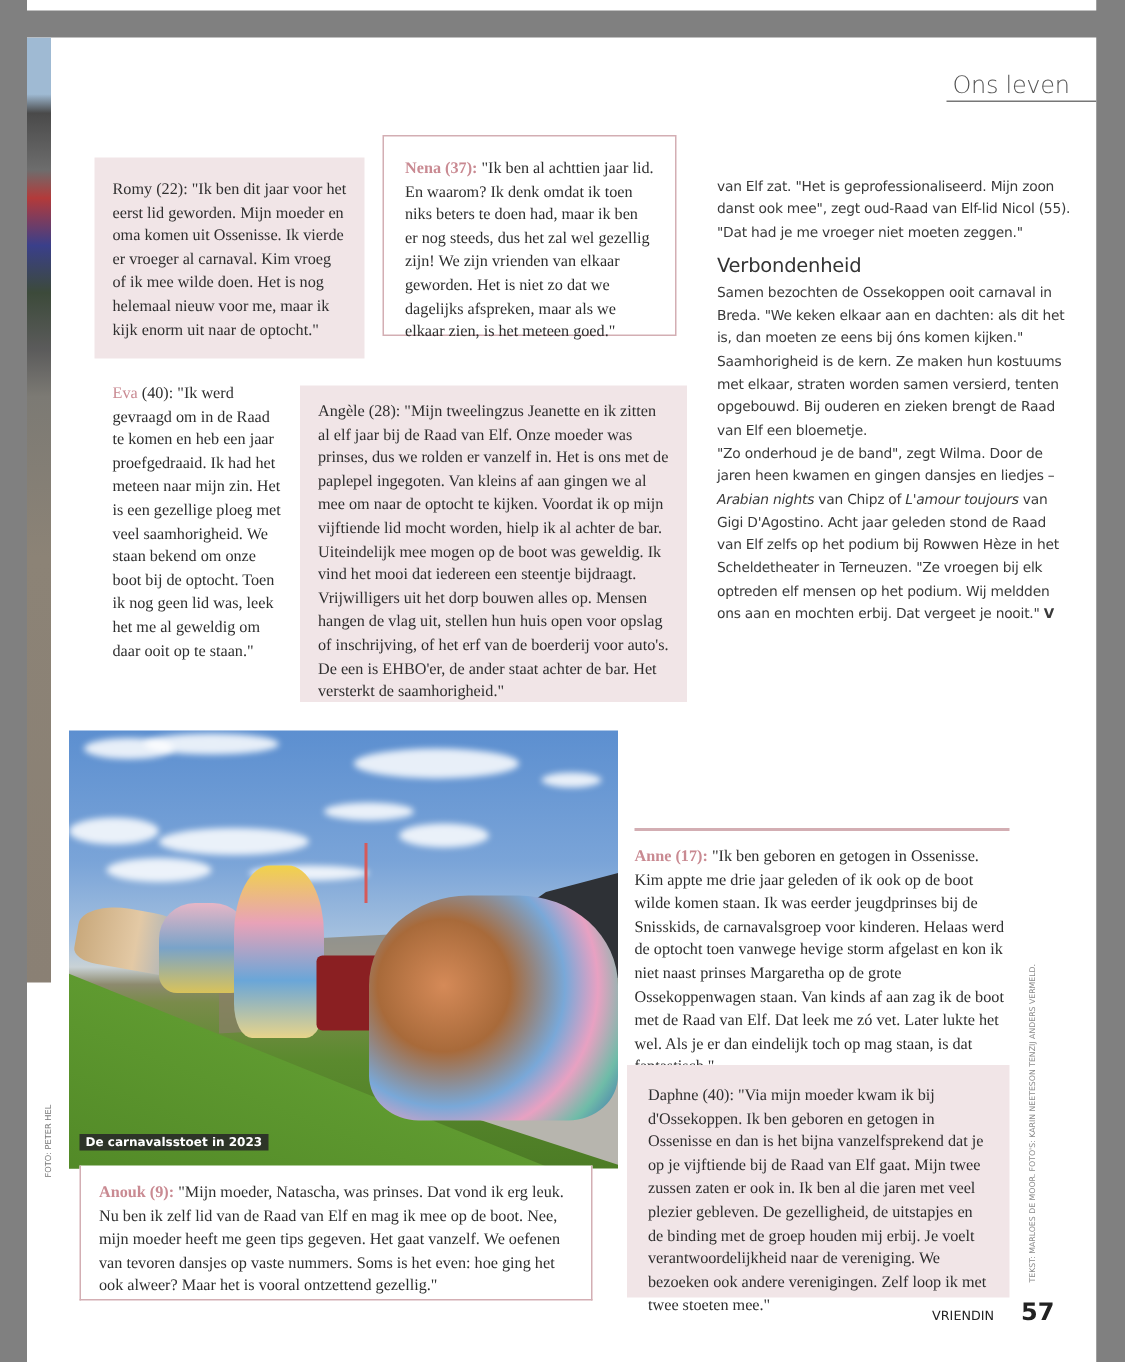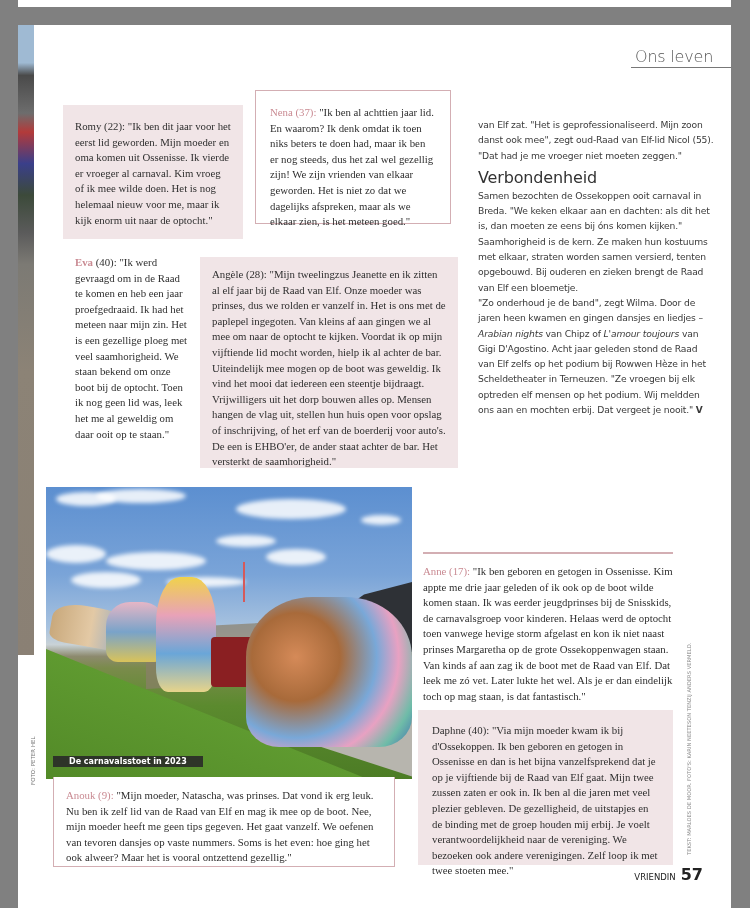--- a/index.html
+++ b/index.html
@@ -10,51 +10,51 @@
   .page { position: absolute; left: 18px; top: 25px; width: 713px; height: 883px; background: #ffffff; overflow: hidden; }
 
   .left-photo-strip { position: absolute; left: 0; top: 0; width: 16px; height: 630px;
     background: linear-gradient(180deg, #9fbad3 0%, #9fbad3 6%, #4a4a4a 8%, #6d6d6d 14%, #b33a3a 17%, #3a3f8a 22%, #3c4a3a 27%, #5b5b5b 33%, #7c7a74 38%, #8c8376 55%, #8a8074 100%); }
 
   .section-header { position: absolute; right: 0; top: 22px; width: 100px; text-align: left; padding-left: 4px;
     font-family: "DejaVu Sans", sans-serif; font-weight: 200; font-size: 16px; color: #555; border-bottom: 1px solid #777; line-height: 20px; letter-spacing: -0.2px; }
 
   .quote { position: absolute; font-size: 10.8px; line-height: 15.6px; color: #2f2f2f; }
   .quote .name { font-weight: normal; color: #2f2f2f; }
-  .quote .name.pink { color: #c98a92; font-weight: normal; }
+  .quote .name.pink { color: #c98a92; font-weight: bold; }
   .box-pink { background: #f1e5e7; }
   .box-outline { background: #fff; border: 1.5px solid #d3aeb3; }
 
   #q-romy { left: 45px; top: 80px; width: 180px; height: 134px; padding: 14px 12px; }
   #q-nena { left: 237px; top: 65px; width: 196px; height: 134px; padding: 14px 14px; }
   #q-eva  { left: 45px; top: 222px; width: 138px; height: 230px; padding: 8px 12px; background: #fff; }
   #q-angele { left: 182px; top: 232px; width: 258px; height: 211px; padding: 10px 12px; }
   #q-anne { left: 405px; top: 527px; width: 250px; height: 140px; padding: 0; border-top: 2px solid #d3aeb3; padding-top: 10px; }
   #q-daphne { left: 400px; top: 685px; width: 255px; height: 155px; padding: 13px 14px; }
   #q-anouk { left: 35px; top: 752px; width: 342px; height: 90px; padding: 11px 12px; border-top: none; }
 
   .body-col { position: absolute; left: 460px; top: 92px; width: 236px; font-family: "DejaVu Sans", sans-serif; font-size: 9.2px; line-height: 15.3px; color: #3a3a3a; letter-spacing: -0.15px; }
   .body-col p { margin: 0; }
-  .body-col h2 { font-family: "DejaVu Sans", sans-serif; font-weight: normal; font-size: 16px; color: #333; line-height: 20px; margin-top: 5px; }
+  .body-col h2 { font-family: "DejaVu Sans", sans-serif; font-weight: normal; font-size: 13px; color: #333; line-height: 20px; margin-top: 5px; }
   .body-col .end-mark { font-weight: bold; font-size: 9px; }
 
   .photo { position: absolute; left: 28px; top: 462px; width: 366px; height: 292px; overflow: hidden;
     background: linear-gradient(180deg, #5c8fd0 0%, #7aa4d8 30%, #a7c2df 48%, #c9d2d6 54%, #8d8a6e 58%, #7a8b4b 62%, #5b8a2e 75%, #4c7c25 100%); }
   .photo .cloud { position: absolute; background: rgba(255,255,255,0.85); border-radius: 50%; filter: blur(2px); }
   .photo .field { position: absolute; left: 100px; top: 135px; width: 266px; height: 60px; background: #8a7f6a; transform: skewY(-3deg); opacity: 0.7; }
   .photo .grass { position: absolute; left: -30px; top: 150px; width: 420px; height: 200px; background: linear-gradient(180deg, #5f9a30, #4a7f22); transform: rotate(22deg); transform-origin: left top; }
   .photo .road { position: absolute; right: 0; top: 200px; width: 120px; height: 70px; background: #b7b5ae; transform: skewY(18deg); }
   .photo .barn { position: absolute; right: 0; top: 95px; width: 60px; height: 70px; background: #2e3136; clip-path: polygon(20% 18%, 100% 0, 100% 100%, 0 100%, 0 30%); }
   .photo .float { position: absolute; border-radius: 40% 40% 20% 20%; }
-  .photo .caption { position: absolute; left: 7px; top: 269px; background: rgba(40,40,40,0.88); color: #fff; font-family: "DejaVu Sans", sans-serif; font-size: 8px; padding: 1px 16px; font-weight: bold; }
+  .photo .caption { position: absolute; left: 7px; top: 269px; background: rgba(40,40,40,0.88); color: #fff; font-family: "DejaVu Sans", sans-serif; font-size: 8px; padding: 1px 4px; font-weight: bold; }
 
   .photo-credit-left { position: absolute; left: 12px; top: 760px; width: 60px; font-family: "DejaVu Sans", sans-serif; font-size: 5.5px; color: #777; transform: rotate(-90deg); transform-origin: left top; white-space: nowrap; }
   .credits-right { position: absolute; left: 668px; top: 830px; font-family: "DejaVu Sans", sans-serif; font-size: 5.2px; color: #888; transform: rotate(-90deg); transform-origin: left top; white-space: nowrap; }
 
-  .footer { position: absolute; right: 28px; top: 840px; font-family: "DejaVu Sans", sans-serif; color: #222; display: flex; align-items: baseline; gap: 5px; }
+  .footer { position: absolute; right: 28px; top: 840px; font-family: "DejaVu Sans", sans-serif; color: #222; display: flex; align-items: baseline; gap: 18px; }
   .footer .mag { font-size: 8.5px; }
   .footer .pnum { font-size: 16px; font-weight: bold; }
 
   .right-gray { position: absolute; left: 731px; top: 0; width: 19px; height: 908px; background: #808080; }
 </style>
 </head>
 <body>
 
 <div class="top-strip"></div>
 
@@ -65,21 +65,21 @@
 
   <div class="quote box-pink" id="q-romy">
     <span class="name">Romy (22):</span><span> "Ik ben dit jaar voor het eerst lid geworden. Mijn moeder en oma komen uit Ossenisse. Ik vierde er vroeger al carnaval. Kim vroeg of ik mee wilde doen. Het is nog helemaal nieuw voor me, maar ik kijk enorm uit naar de optocht."</span>
   </div>
 
   <div class="quote box-outline" id="q-nena">
     <span class="name pink">Nena (37):</span><span> "Ik ben al achttien jaar lid. En waarom? Ik denk omdat ik toen niks beters te doen had, maar ik ben er nog steeds, dus het zal wel gezellig zijn! We zijn vrienden van elkaar geworden. Het is niet zo dat we dagelijks afspreken, maar als we elkaar zien, is het meteen goed."</span>
   </div>
 
   <div class="quote" id="q-eva">
-    <span class="name pink" style="font-weight:bold">Eva</span><span class="name"> (40):</span><span> "Ik werd gevraagd om in de Raad te komen en heb een jaar proefgedraaid. Ik had het meteen naar mijn zin. Het is een gezellige ploeg met veel saamhorigheid. We staan bekend om onze boot bij de optocht. Toen ik nog geen lid was, leek het me al geweldig om daar ooit op te staan."</span>
+    <span class="name pink" style="font-weight:normal">Eva</span><span class="name"> (40):</span><span> "Ik werd gevraagd om in de Raad te komen en heb een jaar proefgedraaid. Ik had het meteen naar mijn zin. Het is een gezellige ploeg met veel saamhorigheid. We staan bekend om onze boot bij de optocht. Toen ik nog geen lid was, leek het me al geweldig om daar ooit op te staan."</span>
   </div>
 
   <div class="quote box-pink" id="q-angele">
     <span class="name">Angèle (28):</span><span> "Mijn tweelingzus Jeanette en ik zitten al elf jaar bij de Raad van Elf. Onze moeder was prinses, dus we rolden er vanzelf in. Het is ons met de paplepel ingegoten. Van kleins af aan gingen we al mee om naar de optocht te kijken. Voordat ik op mijn vijftiende lid mocht worden, hielp ik al achter de bar. Uiteindelijk mee mogen op de boot was geweldig. Ik vind het mooi dat iedereen een steentje bijdraagt. Vrijwilligers uit het dorp bouwen alles op. Mensen hangen de vlag uit, stellen hun huis open voor opslag of inschrijving, of het erf van de boerderij voor auto's. De een is EHBO'er, de ander staat achter de bar. Het versterkt de saamhorigheid."</span>
   </div>
 
   <div class="body-col">
     <p>van Elf zat. "Het is geprofessionaliseerd. Mijn zoon danst ook mee", zegt oud-Raad van Elf-lid Nicol (55). "Dat had je me vroeger niet moeten zeggen."</p>
     <h2>Verbondenheid</h2>
     <p>Samen bezochten de Ossekoppen ooit carnaval in Breda. "We keken elkaar aan en dachten: als dit het is, dan moeten ze eens bij óns komen kijken." Saamhorigheid is de kern. Ze maken hun kostuums met elkaar, straten worden samen versierd, tenten opgebouwd. Bij ouderen en zieken brengt de Raad van Elf een bloemetje.</p>

